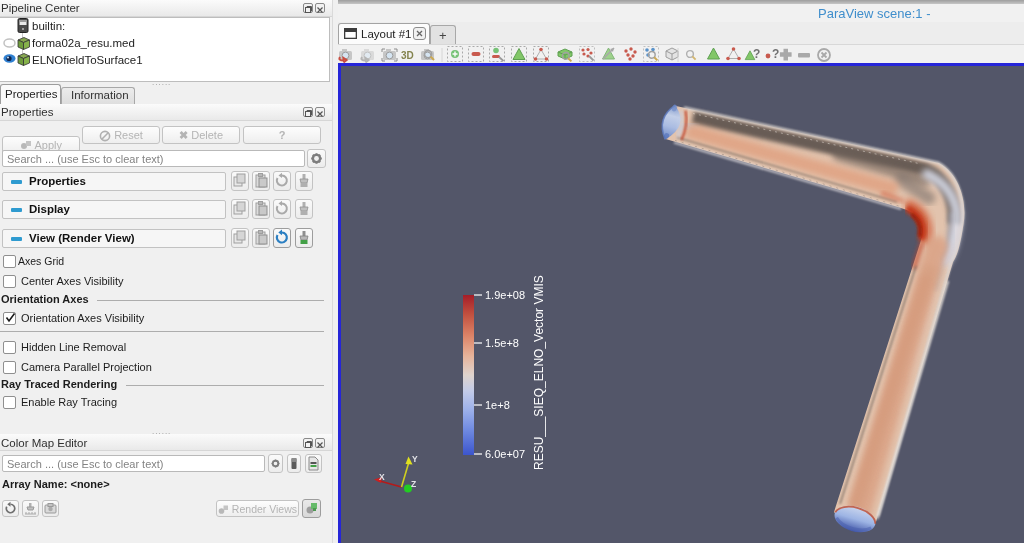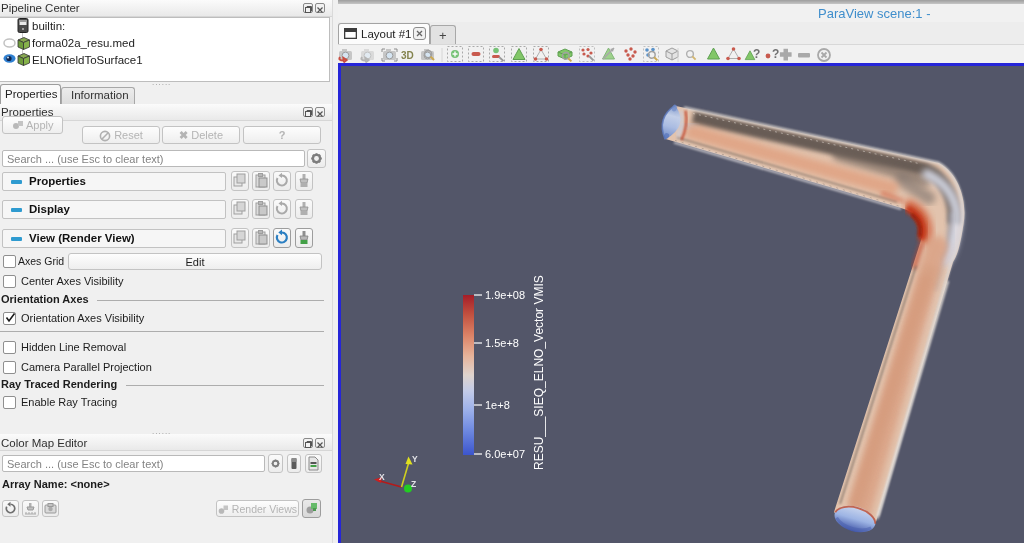--- a/index.html
+++ b/index.html
@@ -78,21 +78,21 @@
 <div class="abs docktitle" style="left:0;top:104px;width:338px;height:17px;"></div>
 <div class="abs" style="left:1px;top:106px;font-size:11.5px;color:#303030;">Properties</div>
 <div class="dockbtn" style="left:303px;top:107px;"><svg width="8" height="8">
         <rect x="1.5" y="1.5" width="5" height="5" fill="none" stroke="#555" stroke-width="1"></rect>
         <path d="M3 1.5 V0.5 H7.5 V5 H6.5" stroke="#555" fill="none" stroke-width="1"></path>
       </svg></div>
 <div class="dockbtn" style="left:315px;top:107px;"><svg width="8" height="8">
         <path d="M1.5 1.5 L6.5 6.5 M6.5 1.5 L1.5 6.5" stroke="#555" stroke-width="1.2"></path>
       </svg></div>
 
-<div class="abs btn" style="left:2px;top:116px;width:61px;height:18px;line-height:17px;"><svg style="vertical-align:-2px" width="12" height="12">
+<div class="abs btn" style="left:2px;top:136px;width:78px;height:18px;line-height:17px;"><svg style="vertical-align:-2px" width="12" height="12">
         <circle cx="4" cy="7" r="3" fill="#b8b8b8"></circle>
         <rect x="6" y="2" width="5" height="5" fill="#c4c4c4"></rect>
       </svg> Apply</div>
 <div class="abs btn" style="left:82px;top:126px;width:78px;height:18px;line-height:17px;"><svg style="vertical-align:-2.5px" width="12" height="12">
         <circle cx="6" cy="6" r="4.6" fill="none" stroke="#b0b0b0" stroke-width="1.6"></circle>
         <path d="M2.8 9.2 L9.2 2.8" stroke="#b0b0b0" stroke-width="1.6"></path>
       </svg> Reset</div>
 <div class="abs btn" style="left:162px;top:126px;width:78px;height:18px;line-height:17px;text-align:center;"><b style="color:#b4b4b4">✖</b> Delete</div>
 <div class="abs btn" style="left:243px;top:126px;width:78px;height:18px;line-height:17px;font-weight:bold;">?</div>
 
@@ -171,21 +171,20 @@
         <path d="M8 0.6 L8 6.2 L4.3 3.4 Z" fill="#2b7fc2"></path>
       </svg></div>
 <div class="sbtn" style="left:295px;top:228px;border-color:#9d9d9d;"><svg width="16" height="18">
         <rect x="6.5" y="2" width="3" height="5" fill="#8f8f8f"></rect>
         <path d="M4 7 H12 L11 11 H5 Z" fill="#b8b8b8" stroke="#808080" stroke-width="0.8"></path>
         <rect x="4.5" y="11" width="7" height="4" fill="#43a047"></rect>
       </svg></div>
 
 <div class="cb" style="left:3px;top:255px;"></div>
 <div class="lbl" style="left:18px;top:255px;font-size:10.5px;">Axes Grid</div>
-<div class="abs btn" style="left:68px;top:253px;width:254px;height:17px;line-height:16px;color:#1c1c1c;">Edit</div>
 <div class="cb" style="left:3px;top:275px;"></div>
 <div class="lbl" style="left:21px;top:275px;">Center Axes Visibility</div>
 
 <div class="lbl bold" style="left:1px;top:293px;">Orientation Axes</div>
 <div class="hline" style="left:97px;top:300px;width:227px;"></div>
 <div class="cb" style="left:3px;top:312px;"></div>
 <svg class="abs" style="left:4px;top:311px;" width="13" height="13">
       <path d="M2.5 6.5 L5 10 L10.5 2.5" fill="none" stroke="#1a1a1a" stroke-width="1.6"></path>
     </svg>
 <div class="lbl" style="left:21px;top:312px;">Orientation Axes Visibility</div>

